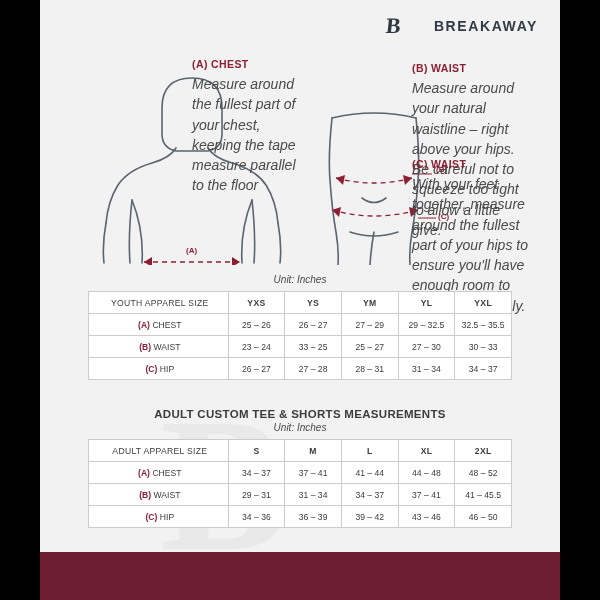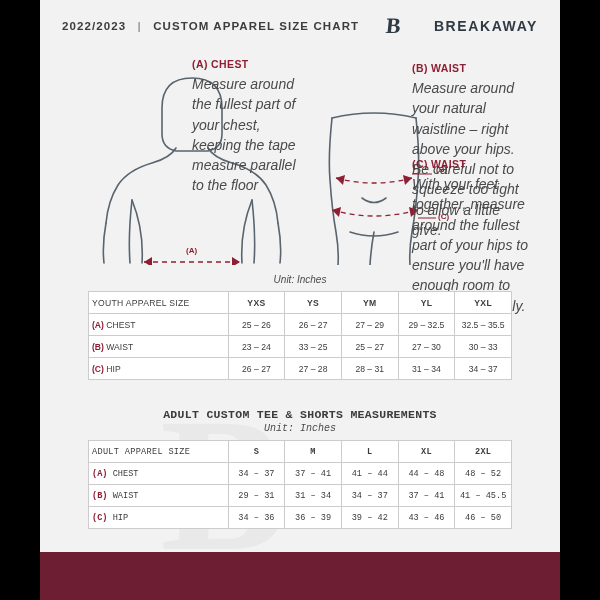--- a/index.html
+++ b/index.html
@@ -149,49 +149,44 @@
   }
   th, td {
     border: 1px solid #cccccc;
     height: 21px;
     font-size: 8.6px;
     color: #3c3c3c;
     text-align: center;
     padding: 0;
   }
   th.rowhead, td.rowhead {
-    text-align: left;
+    text-align: center;
     padding-left: 3px;
     font-weight: normal;
   }
   th.rowhead {
     letter-spacing: .3px;
   }
   col.first { width: 33%; }
   .lbl {
     color: #8e1f33;
     font-weight: bold;
   }
   th.colhead { font-weight: bold; letter-spacing: .3px; }
   .sec-youth { top: 272px; }
-  .sec-adult { top: 408px; font-family: Liberation Mono, monospace; }
+  .sec-adult { top: 408px; }
 </style>
 </head>
 <body>
 
 <div class="page">
 
   <div class="watermark">B</div>
 
   <div class="header">
-    <div class="header-title">
-      <span>2022/2023</span>
-      <span class="header-sep">|</span>
-      <span>CUSTOM APPAREL SIZE CHART</span>
-    </div>
     <div class="brand">
       <span class="brand-mark">B</span>
       <span class="brand-name">BREAKAWAY</span>
     </div>
   </div>
 
   <div class="diagram">
 
     <svg width="520" height="215" viewBox="0 0 520 215">
 

